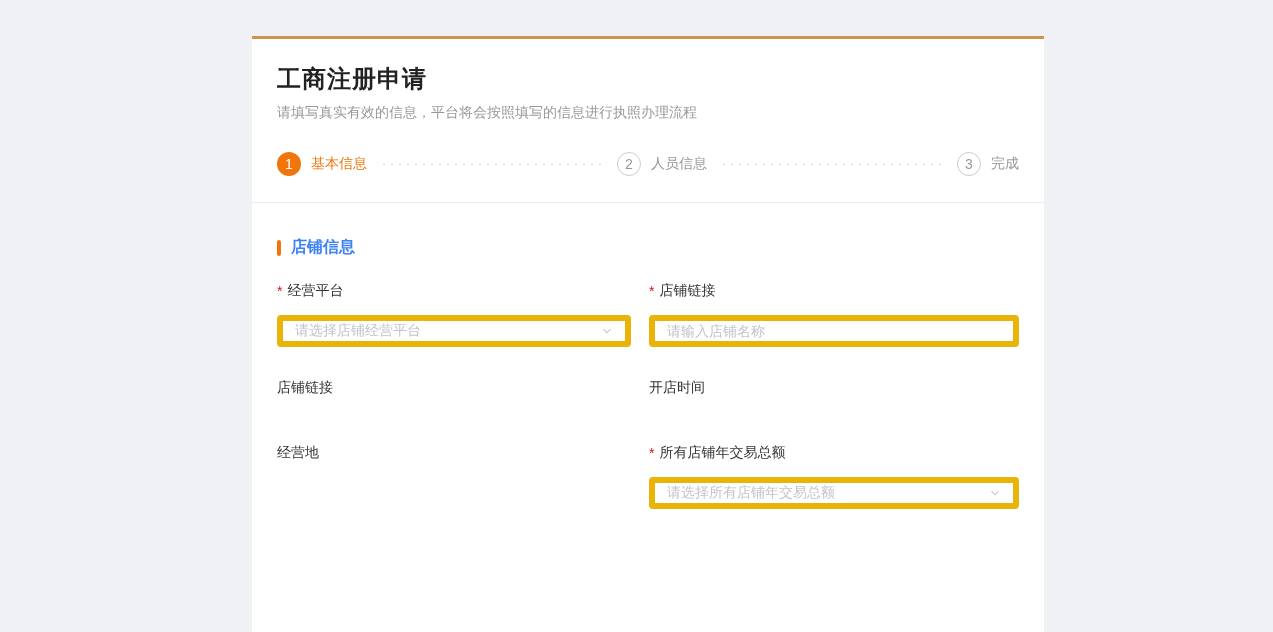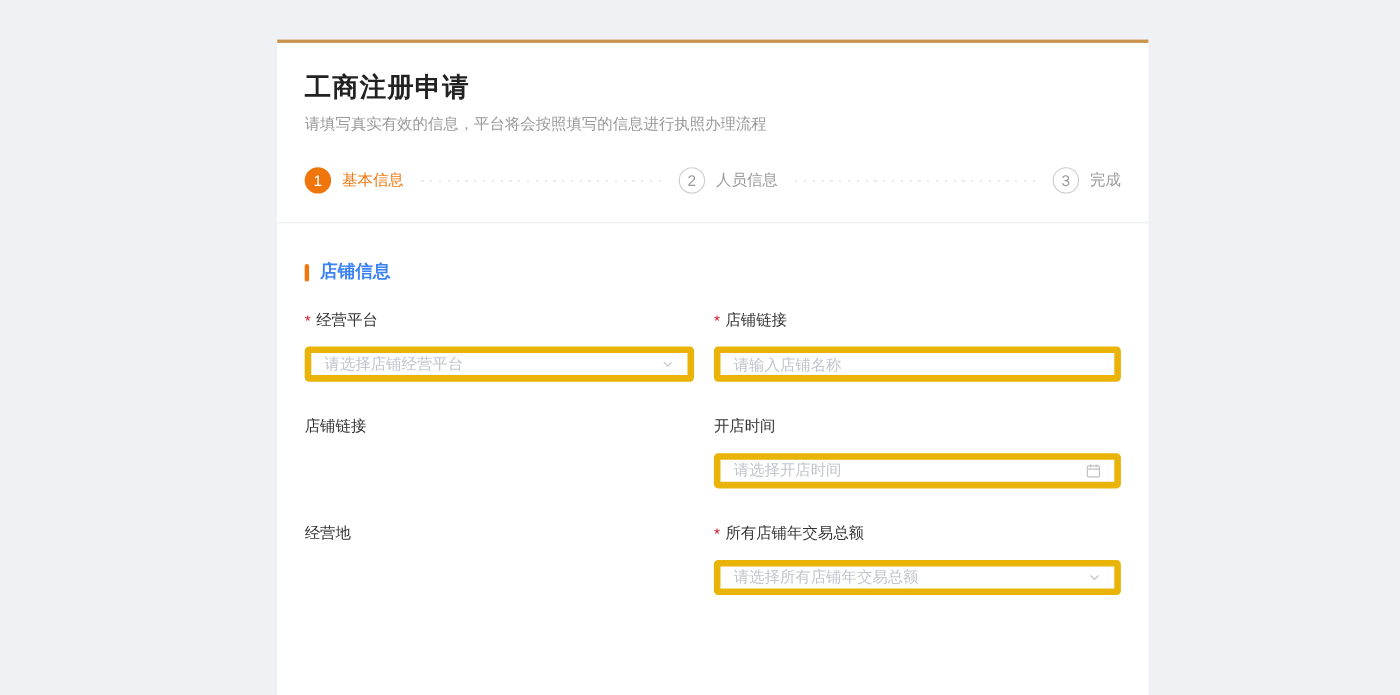--- a/index.html
+++ b/index.html
@@ -208,31 +208,20 @@
       <div class="field-label">
         <span>店铺链接</span>
       </div>
     </div>
 
 
     <div class="field">
       <div class="field-label">
         <span>开店时间</span>
       </div>
-      <div class="control">
-        <span class="placeholder-text">请选择开店时间</span>
-        <span class="suffix-icon">
-          <svg width="14" height="14" viewBox="0 0 14 14">
-            <rect x="1.5" y="2.5" width="11" height="10" rx="1" fill="none" stroke="#bfbfbf" stroke-width="1"></rect>
-            <line x1="4.5" y1="1" x2="4.5" y2="4" stroke="#bfbfbf" stroke-width="1"></line>
-            <line x1="9.5" y1="1" x2="9.5" y2="4" stroke="#bfbfbf" stroke-width="1"></line>
-            <line x1="1.5" y1="5.5" x2="12.5" y2="5.5" stroke="#bfbfbf" stroke-width="1"></line>
-          </svg>
-        </span>
-      </div>
     </div>
 
     <div class="field">
       <div class="field-label">
         <span>经营地</span>
       </div>
     </div>
 
     <div class="field">
       <div class="field-label">

